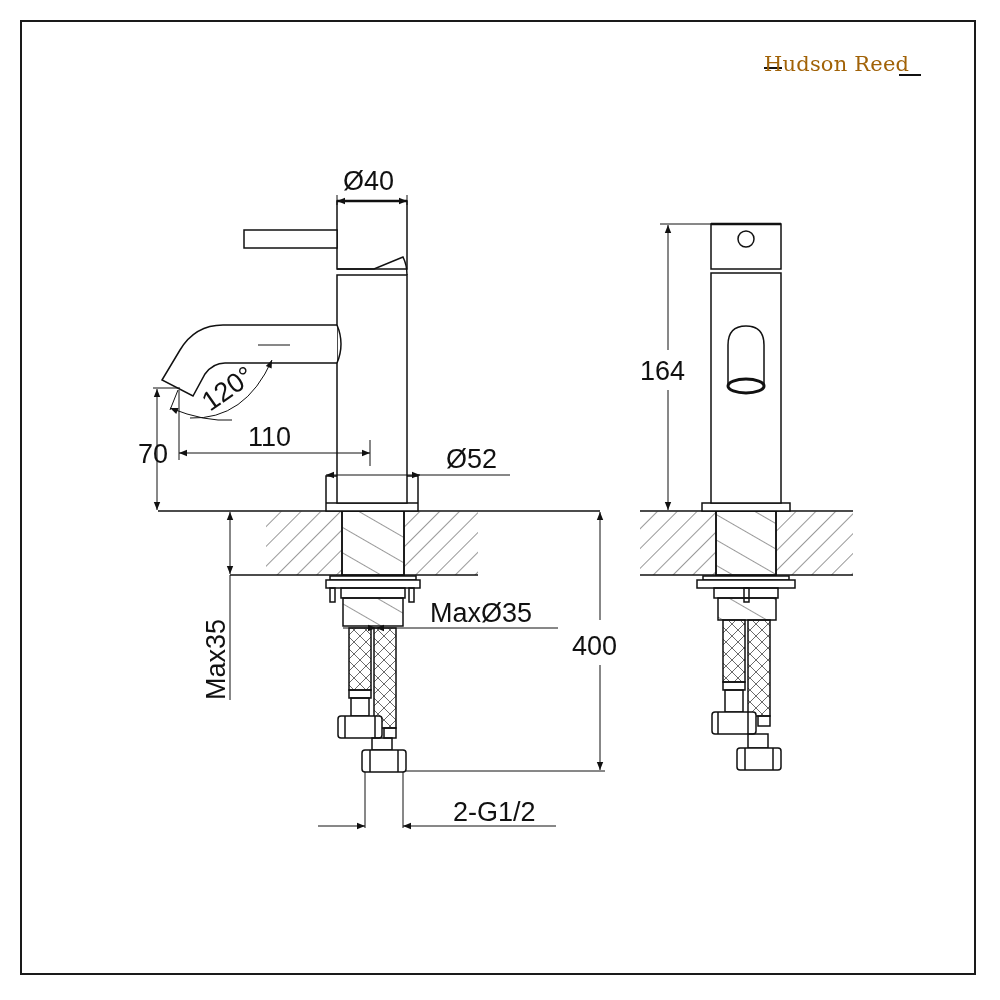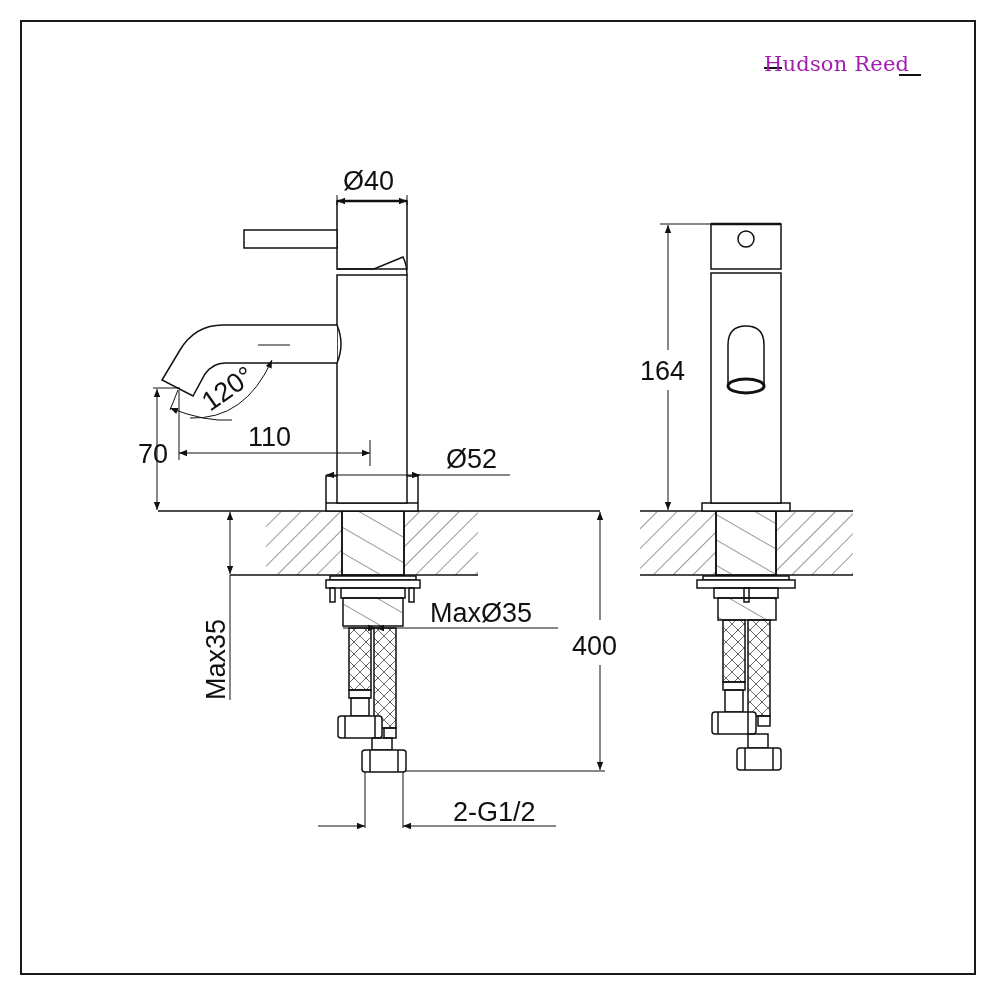--- a/index.html
+++ b/index.html
@@ -3,21 +3,21 @@
   <meta charset="utf-8">
   <style>
     html, body { margin: 0; padding: 0; background: #ffffff; }
     body { width: 1000px; height: 1000px; position: relative; overflow: hidden; }
     .frame {
       position: absolute; left: 20px; top: 20px; width: 956px; height: 955px;
       border: 2px solid #1a1a1a; box-sizing: border-box;
     }
     .brand {
       position: absolute; left: 764px; top: 52px; height: 30px;
-      font-family: "DejaVu Serif", "Liberation Serif", serif; font-size: 21px; color: #a21caf;
+      font-family: "DejaVu Serif", "Liberation Serif", serif; font-size: 21px; color: #a16207;
       letter-spacing: 0.2px; white-space: nowrap;
     }
     .brand-text { position: relative; }
     .brand-strike {
       position: absolute; left: 0; top: 15px; width: 18px; height: 1.5px; background: #111;
     }
     .brand-underline {
       position: absolute; right: -12px; top: 22px; width: 22px; height: 1.5px; background: #111;
     }
     svg.drawing { position: absolute; left: 0; top: 0; }

